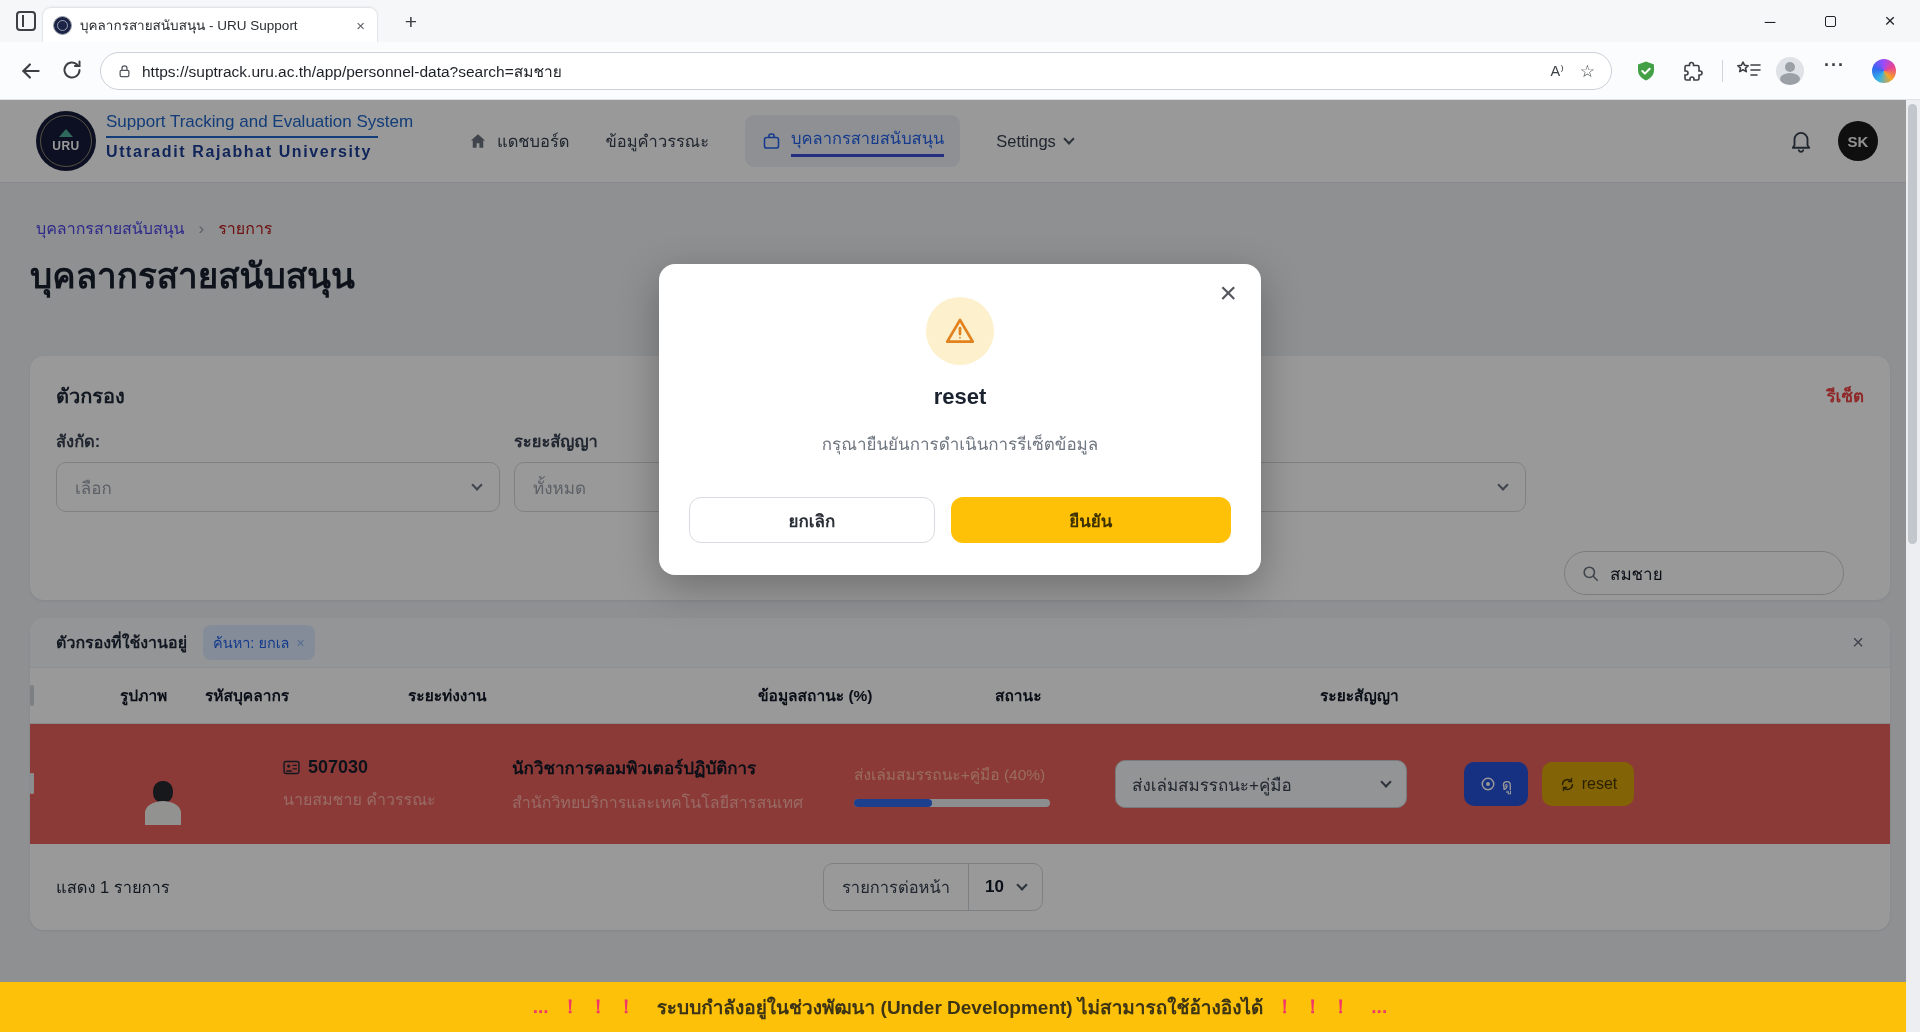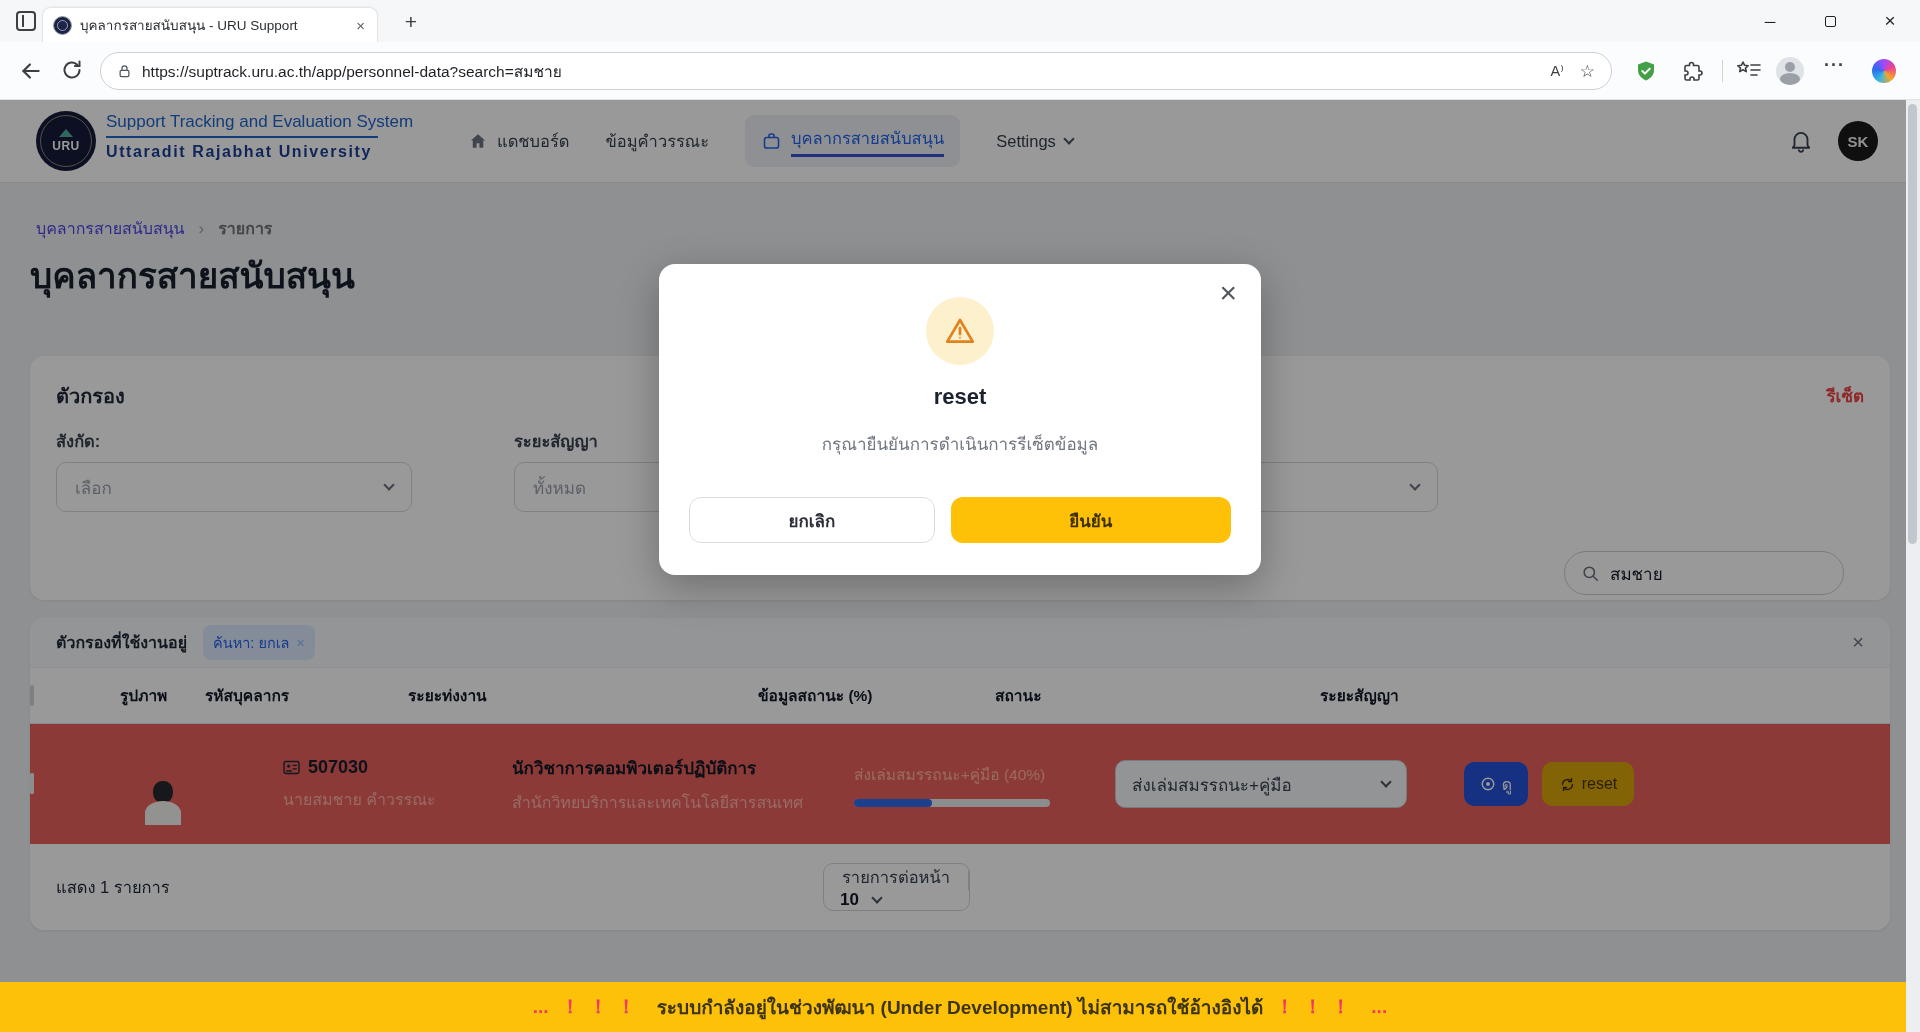--- a/index.html
+++ b/index.html
@@ -54,29 +54,29 @@
   .nav-item { display:flex; align-items:center; gap:9px; font-size:16.5px; color:#374151; cursor:default; }
   .nav-item.active { background:#eef1f5; border-radius:9px; padding:10px 16px; color:#2563eb; }
   .nav-item.active .nav-label { border-bottom:3px solid #3b4fd8; padding-bottom:3px; }
   .chev-down { width:8px; height:8px; border-right:2px solid #4b5563; border-bottom:2px solid #4b5563; transform:rotate(45deg); margin-top:-4px; }
   .bell-btn { position:absolute; left:1788px; top:27px; width:26px; height:28px; color:#374151; }
   .user-avatar { position:absolute; left:1838px; top:21px; width:40px; height:40px; border-radius:50%; background:#191919; color:#f2f2f2; font-size:15px; font-weight:bold; display:flex; align-items:center; justify-content:center; }
 
   .breadcrumb { position:absolute; left:36px; top:116px; display:flex; align-items:center; gap:14px; font-size:16px; }
   .bc-link { color:#4f46e5; }
   .bc-sep { color:#9aa0a8; font-size:17px; }
-  .bc-current { color:#737373; font-weight:bold; }
+  .bc-current { color:#b91c1c; font-weight:normal; }
   .page-title { position:absolute; left:30px; top:148px; font-size:35px; font-weight:800; color:#18202e; }
 
   .card { position:absolute; background:#ffffff; border-radius:14px; box-shadow:0 1px 3px rgba(16,24,40,.07); }
   .filter-card { left:30px; top:256px; width:1860px; height:244px; }
   .filter-title { position:absolute; left:26px; top:24px; font-size:20px; font-weight:bold; color:#1f2937; }
   .filter-reset { position:absolute; right:26px; top:26px; font-size:17px; font-weight:bold; color:#ef4444; }
   .field-label { position:absolute; font-size:16.5px; color:#374151; font-weight:600; }
-  .select-box { position:absolute; top:106px; height:50px; width:356px; border:1.5px solid #d4d8de; border-radius:10px; background:#fff; display:flex; align-items:center; padding:0 18px; font-size:17px; color:#9aa1ac; }
+  .select-box { position:absolute; top:106px; height:50px; width:444px; border:1.5px solid #d4d8de; border-radius:10px; background:#fff; display:flex; align-items:center; padding:0 18px; font-size:17px; color:#9aa1ac; }
   .select-box .chev-down { margin-left:auto; border-color:#6b7280; }
   .search-box { position:absolute; left:1534px; top:195px; width:280px; height:44px; border:1.5px solid #cbd0d6; border-radius:22px; background:#fff; display:flex; align-items:center; padding:0 16px; gap:10px; }
   .search-box input { border:none; outline:none; font-size:17px; color:#111827; width:100%; background:transparent; font-family:inherit; }
 
   .table-card { left:30px; top:518px; width:1860px; height:312px; overflow:hidden; }
   .active-filters { position:absolute; left:0; top:0; width:100%; height:50px; background:#f7f9fb; border-bottom:1px solid #eceff3; display:flex; align-items:center; padding:0 26px; border-radius:14px 14px 0 0; }
   .af-label { font-size:16px; font-weight:bold; color:#1f2937; }
   .af-chip { margin-left:16px; background:#dbeafe; color:#2563eb; font-size:14.5px; border-radius:8px; padding:6px 10px; display:flex; align-items:center; gap:7px; }
   .af-chip .chip-x { color:#8fb4f2; font-size:14px; }
   .af-clear { margin-left:auto; color:#6b7280; font-size:20px; }
@@ -99,21 +99,21 @@
   .prog-fill { height:8px; border-radius:4px; background:#2f6bed; }
   .status-select { width:292px; height:48px; background:#f6f7f8; border:1px solid #c9ccd1; border-radius:10px; display:flex; align-items:center; padding:8px 16px; font-size:17px; color:#374151; }
   .status-select .chev-down { margin-left:auto; }
   .contract-line { display:flex; align-items:center; gap:8px; font-size:16.5px; font-weight:bold; color:#1f2937; }
   .tenure-line { font-size:15.5px; color:#f5e3cd; margin-top:9px; padding-left:2px; }
   .actions { display:flex; gap:14px; align-items:center; }
   .btn-view { width:64px; height:44px; background:#2653d8; border-radius:10px; color:#fff; display:flex; align-items:center; justify-content:center; gap:6px; font-size:16px; }
   .btn-reset { width:92px; height:44px; background:#d9a509; border-radius:10px; color:#453502; display:flex; align-items:center; justify-content:center; gap:6px; font-size:16px; }
   .tfoot { position:absolute; left:0; top:226px; width:100%; height:86px; display:flex; align-items:center; padding:0 26px; }
   .count-text { font-size:16.5px; color:#1f2937; }
-  .perpage { position:absolute; left:793px; top:19px; height:48px; border:1.5px solid #d1d5db; border-radius:10px; background:#fff; display:flex; align-items:stretch; overflow:hidden;flex-direction:column; }
+  .perpage { position:absolute; left:793px; top:19px; height:48px; border:1.5px solid #d1d5db; border-radius:10px; background:#fff; display:flex; align-items:stretch; overflow:hidden; }
   .pp-label { display:flex; align-items:center; padding:0 18px; font-size:16.5px; color:#374151; border-right:1px solid #d1d5db; }
   .pp-value { display:flex; align-items:center; gap:14px; padding:0 16px; font-size:17px; color:#111827; font-weight:600; }
 
   
   .dim { position:absolute; left:0; top:100px; width:1920px; height:932px; background:rgba(0,0,0,.40); z-index:50; }
   .banner { position:absolute; left:0; top:982px; width:1920px; height:50px; background:#fdc10a; z-index:60; display:flex; align-items:center; justify-content:center; gap:12px; font-size:19px; }
   .banner .pink { color:#f2356a; font-weight:bold; }
   .banner .bangs { letter-spacing:9px; }
   .banner .msg { color:#3c3415; font-weight:600; }
   .scrollbar { position:absolute; right:0; top:100px; width:14px; height:932px; background:#eceef1; z-index:66; }

